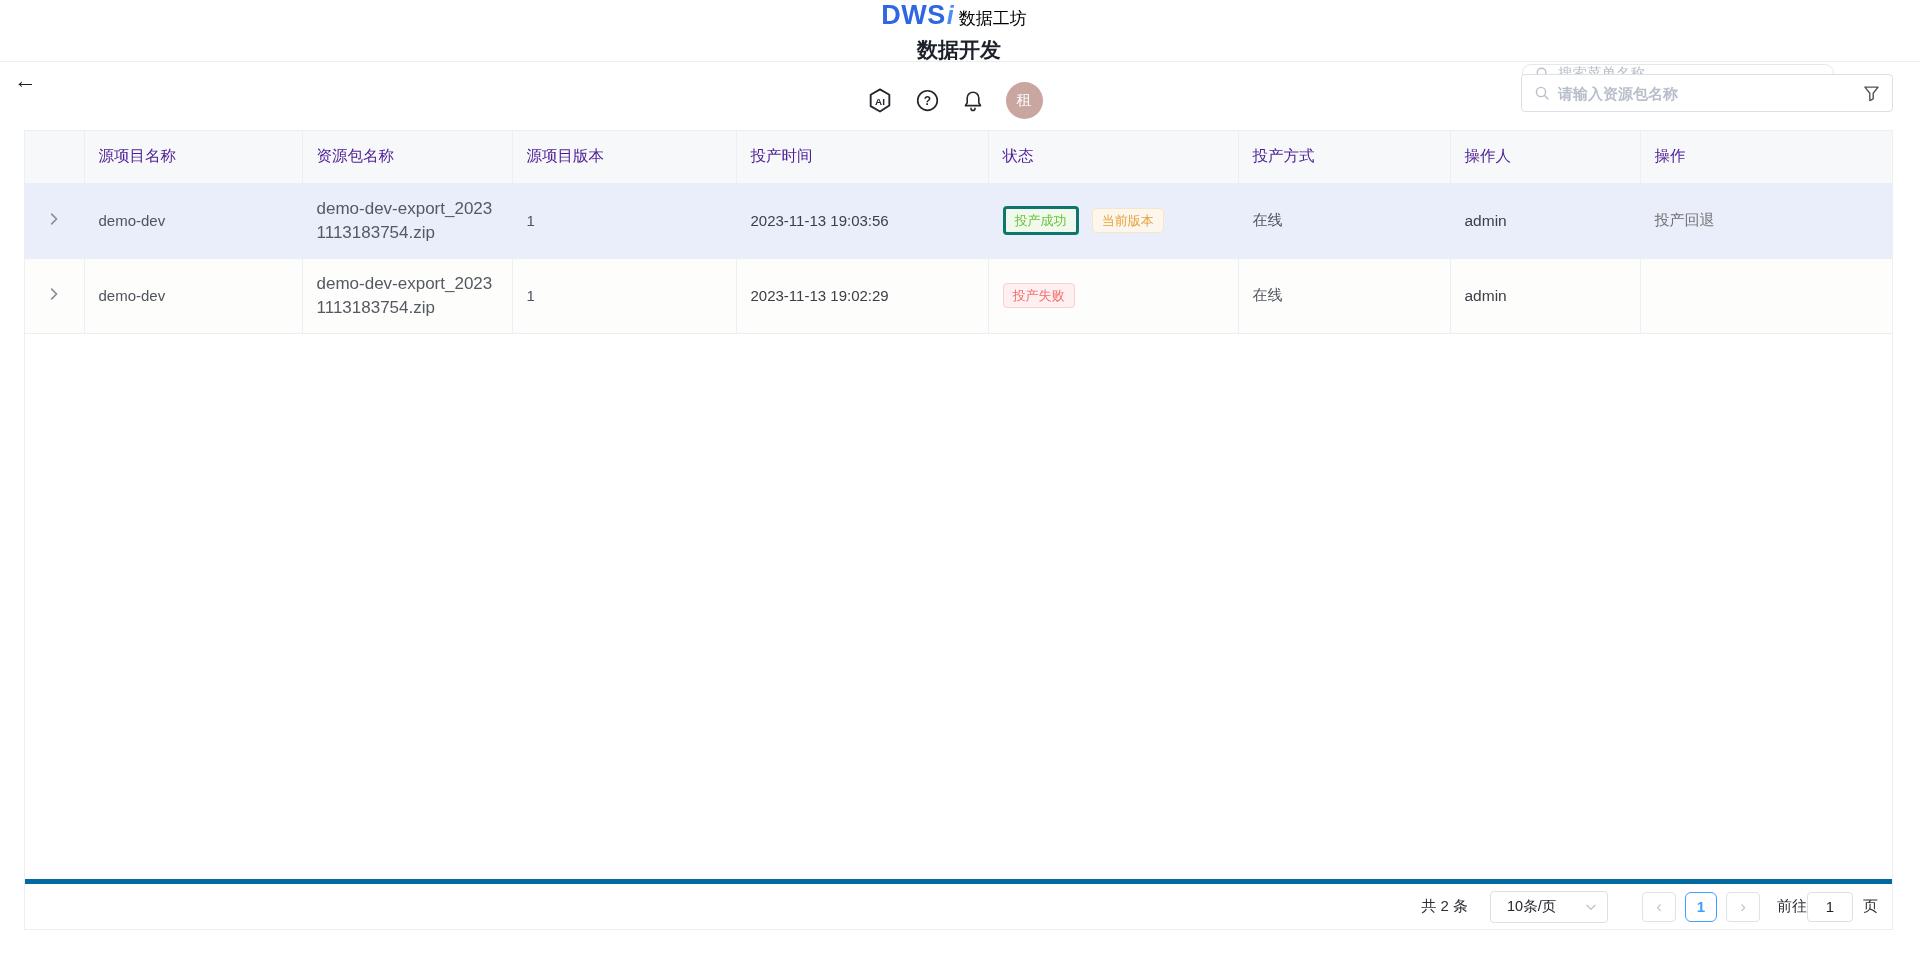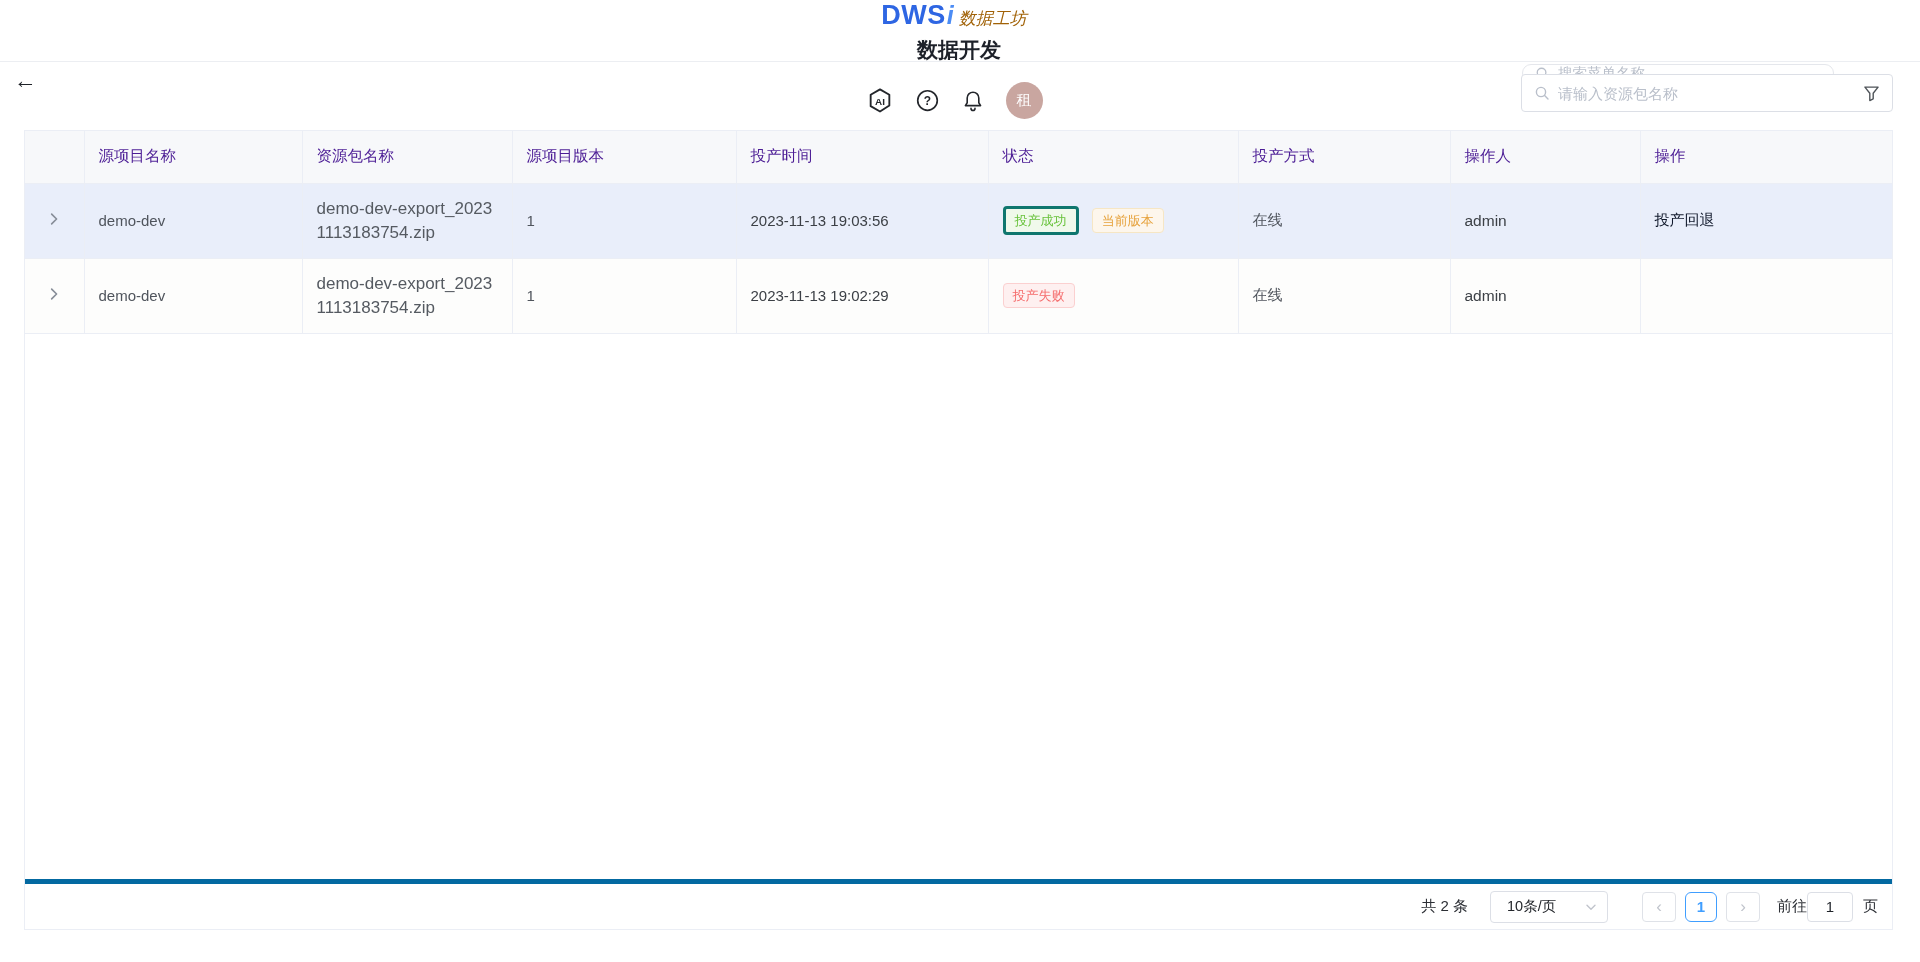--- a/index.html
+++ b/index.html
@@ -6,21 +6,21 @@
   html,body { width:1920px; height:962px; background:#fff; font-family:"Liberation Sans", sans-serif; }
   body { position:relative; overflow:hidden; color:#303133; }
 
   
   .navbar { position:absolute; top:0; left:0; width:1920px; height:62px;
             border-bottom:1px solid #eceef2; display:flex; align-items:center;
             padding:0 24px 0 12px; background:#fff;flex-direction:column; }
   .logo { display:flex; align-items:baseline; cursor:pointer; }
   .logo-dws { font-size:27px; font-weight:800; color:#2e66e3; letter-spacing:.5px; }
   .logo-i { font-size:25px; font-weight:700; font-style:italic; color:#4b8cf5; margin-left:1px; }
-  .logo-brand { font-size:17px; color:#a16207; margin-left:5px;font-style:italic; }
+  .logo-brand { font-size:17px; color:#000000; margin-left:5px; }
   .nav-divider { width:1px; height:26px; background:#e7e9ee; margin:0 22px; }
   .grid-icon { width:19px; height:19px; display:grid;
                grid-template-columns:repeat(3,1fr); grid-template-rows:repeat(3,1fr); gap:2.5px; }
   .grid-icon span { background:#f59a23; border-radius:1.5px; }
   .app-title { font-size:21px; font-weight:700; color:#1d2129; margin-left:10px; }
 
   .nav-search { margin-left:auto; width:312px; height:32px; border:1px solid #e5e7ec;
                 border-radius:16px; display:flex; align-items:center; padding:0 12px;
                 margin-right:62px; color:#b9bfca; background:#fff;justify-content:space-between; }
   .nav-search input { border:none; outline:none; flex:1; margin-left:8px; font-size:14.5px;
@@ -33,21 +33,21 @@
             font-size:15px; display:flex; align-items:center; justify-content:center; cursor:pointer; }
 
   
   .back-btn { position:absolute; top:64px; left:8px; width:34px; height:32px;
               display:flex; align-items:center; justify-content:center;
               font-size:23px; color:#1f2329; cursor:pointer; background:none; border:none; }
   .filter-box { position:absolute; top:74px; right:27px; width:372px; height:38px;
                 border:1px solid #dcdfe6; border-radius:4px; display:flex; align-items:center;
                 padding:0 12px; color:#b9bfca; background:#fff; }
   .filter-box input { border:none; outline:none; flex:1; margin:0 8px; font-size:15px;
-                      font-family:inherit; color:#303133; background:transparent; }
+                      font-family:inherit; color:#303133; background:transparent;font-weight:bold; }
   .filter-box input::placeholder { color:#b9bfca; }
   .funnel { color:#4e5358; cursor:pointer; display:flex; }
 
   
   .content { position:absolute; left:24px; top:130px; width:1869px; height:800px;
              border:1px solid #ebeef5; display:flex; flex-direction:column; background:#fff; }
   table { width:100%; border-collapse:collapse; table-layout:fixed; }
   th, td { text-align:left; vertical-align:middle; padding:0 14px;
            border-right:1px solid #ebeef5; border-bottom:1px solid #ebeef5; }
   th:last-child, td:last-child { border-right:none; }
@@ -60,21 +60,21 @@
   .cell-package { font-size:17px; line-height:24px; word-break:break-all; color:#555a61; }
   .cell-time, .cell-operator { color:#3c4046; }
   .cell-operator { font-size:15.5px; }
 
   .tag { display:inline-block; font-size:13px; line-height:1; padding:5px 9px;
          border-radius:4px; margin-right:9px; white-space:nowrap; }
   .tag-success { color:#67c23a; background:#f0f9eb; border:3px solid #0f766e; }
   .tag-warning { color:#e6a23c; background:#fdf6ec; border:1px solid #f6e6c4; }
   .tag-danger  { color:#f56c6c; background:#fef0f0; border:1px solid #fbd0d0; }
 
-  .action-link { color:#0f172a; font-size:15px; cursor:pointer; text-decoration:none; }
+  .action-link { color:#737373; font-size:15px; cursor:pointer; text-decoration:none; }
 
   .table-spacer { flex:1; background:#fff; }
 
   
   .pagination { height:50px; border-top:5px solid #0369a1; display:flex; align-items:center;
                 justify-content:flex-end; padding-right:14px; font-size:15px; color:#2c2f35; }
   .pg-total { margin-right:22px; }
   .pg-select { width:118px; height:32px; border:1px solid #dcdfe6; border-radius:4px;
                display:flex; align-items:center; justify-content:space-between;
                padding:0 10px 0 16px; font-size:14.5px; color:#24272c; cursor:pointer;

